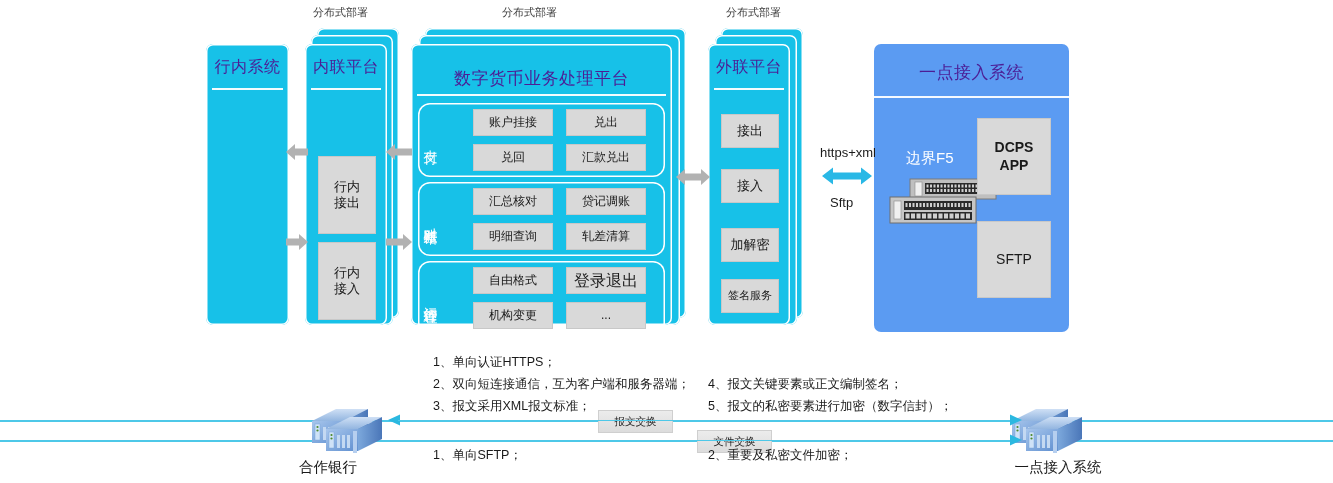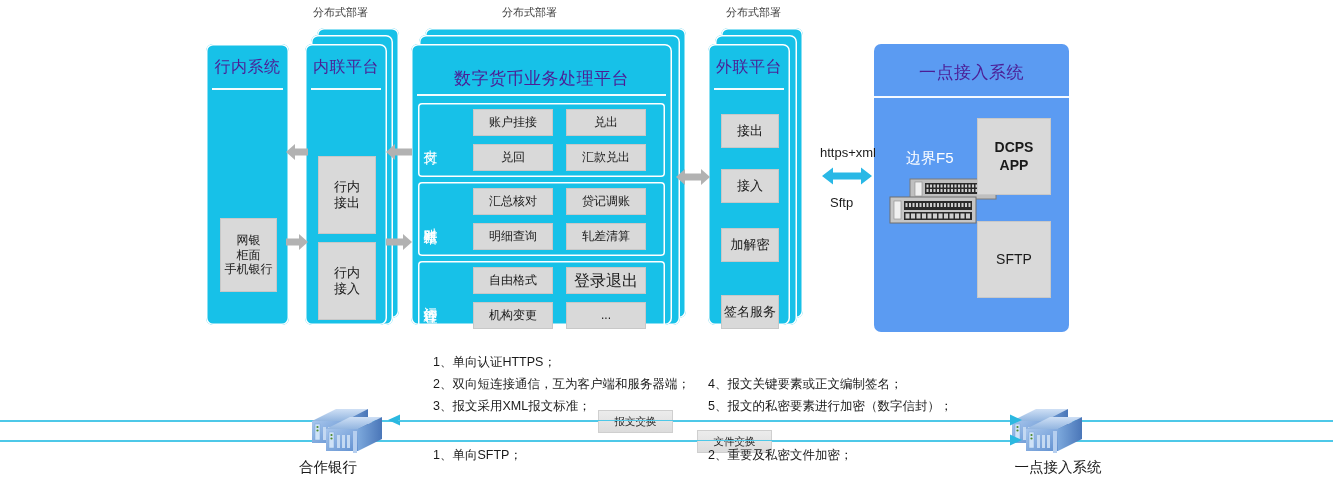--- a/index.html
+++ b/index.html
@@ -15,21 +15,21 @@
   .panel-title{color:#4c1d95;text-align:center;font-weight:400;
                letter-spacing:.5px;line-height:1.1;}
   .title-div{position:absolute;left:6px;right:6px;height:1.5px;background:#ffffff;opacity:.95;}
 
   
   .gbox{position:absolute;background:#d9d9d9;border:1px solid #c8c8c8;
         display:flex;align-items:center;justify-content:center;text-align:center;
         color:#1a1a1a;line-height:1.22;}
 
   
-  .grp{position:absolute;border-radius:4px;box-shadow:0 0 0 1.5px #ffffff inset;}
+  .grp{position:absolute;border-radius:12px;box-shadow:0 0 0 1.5px #ffffff inset;}
   .grp-label{position:absolute;writing-mode:vertical-rl;text-orientation:upright;
              color:#ffffff;left:0;right:0;display:flex;align-items:center;
              justify-content:center;line-height:1.0;letter-spacing:1px;}
   
   .deploy-label{position:absolute;color:#404040;font-size:11px;white-space:nowrap;}
 
   
   .bluepanel{position:absolute;background:#5b9bf2;border-radius:7px;}
 
   
@@ -57,23 +57,20 @@
   <path d="M37 36 L30.5 22 L43.5 22 Z" fill="#ee7623"></path>
 </svg>
 <svg class="abs" style="left:736px;top:16px;" width="44" height="36">
   <path d="M7 34 C7 10, 37 10, 37 28" stroke="#ee7623" stroke-width="6.5" fill="none" stroke-linecap="round"></path>
   <path d="M37 36 L30.5 22 L43.5 22 Z" fill="#ee7623"></path>
 </svg>
 
 <div class="panel" style="left:206px;top:44px;width:83px;height:281px;">
   <div class="panel-title" style="position:absolute;left:0;right:0;top:14px;font-size:16px;">行内系统</div>
   <div class="title-div" style="top:44px;"></div>
-  <div class="gbox" style="left:14px;top:174px;width:55px;height:72px;font-size:12px;white-space:pre-line;">网银
-柜面
-手机银行</div>
 </div>
 
 <div class="stack-layer" style="left:317px;top:28px;width:82px;height:290px;"></div>
 <div class="stack-layer" style="left:311px;top:35px;width:82px;height:290px;"></div>
 <div class="panel" style="left:305px;top:44px;width:82px;height:281px;">
   <div class="panel-title" style="position:absolute;left:0;right:0;top:14px;font-size:16px;">内联平台</div>
   <div class="title-div" style="top:44px;"></div>
   <div class="gbox" style="left:13px;top:112px;width:56px;height:76px;font-size:13px;white-space:pre-line;">行内
 接出</div>
   <div class="gbox" style="left:13px;top:198px;width:56px;height:76px;font-size:13px;white-space:pre-line;">行内
@@ -112,21 +109,21 @@
 </div>
 
 <div class="stack-layer" style="left:721px;top:28px;width:82px;height:290px;"></div>
 <div class="stack-layer" style="left:715px;top:35px;width:82px;height:290px;"></div>
 <div class="panel" style="left:708px;top:44px;width:82px;height:281px;">
   <div class="panel-title" style="position:absolute;left:0;right:0;top:14px;font-size:16px;">外联平台</div>
   <div class="title-div" style="top:44px;"></div>
   <div class="gbox" style="left:13px;top:70px;width:56px;height:32px;font-size:13px;">接出</div>
   <div class="gbox" style="left:13px;top:125px;width:56px;height:32px;font-size:13px;">接入</div>
   <div class="gbox" style="left:13px;top:184px;width:56px;height:32px;font-size:13px;">加解密</div>
-  <div class="gbox" style="left:13px;top:235px;width:56px;height:32px;font-size:13px;margin-top:16px;">签名服务</div>
+  <div class="gbox" style="left:13px;top:235px;width:56px;height:32px;font-size:11px;">签名服务</div>
 </div>
 
 <div class="bluepanel" style="left:874px;top:44px;width:195px;height:288px;">
   <div class="panel-title" style="position:absolute;left:0;right:0;top:20px;font-size:17px;">一点接入系统</div>
   <div class="title-div" style="top:52px;left:0;right:0;height:1.5px;background:#ffffff;"></div>
   <div style="position:absolute;left:17px;top:105px;color:#ffffff;font-size:15px;white-space:nowrap;margin-left:15px;">边界F5</div>
 
   <svg class="abs" style="left:14px;top:133px;" width="110" height="50">
     <rect x="22" y="2" width="86" height="20" fill="#bfbfbf" stroke="#7a7a7a" stroke-width="1"></rect>
     <rect x="27" y="5" width="7" height="14" fill="#f0f0f0" stroke="#8a8a8a" stroke-width=".6"></rect>

